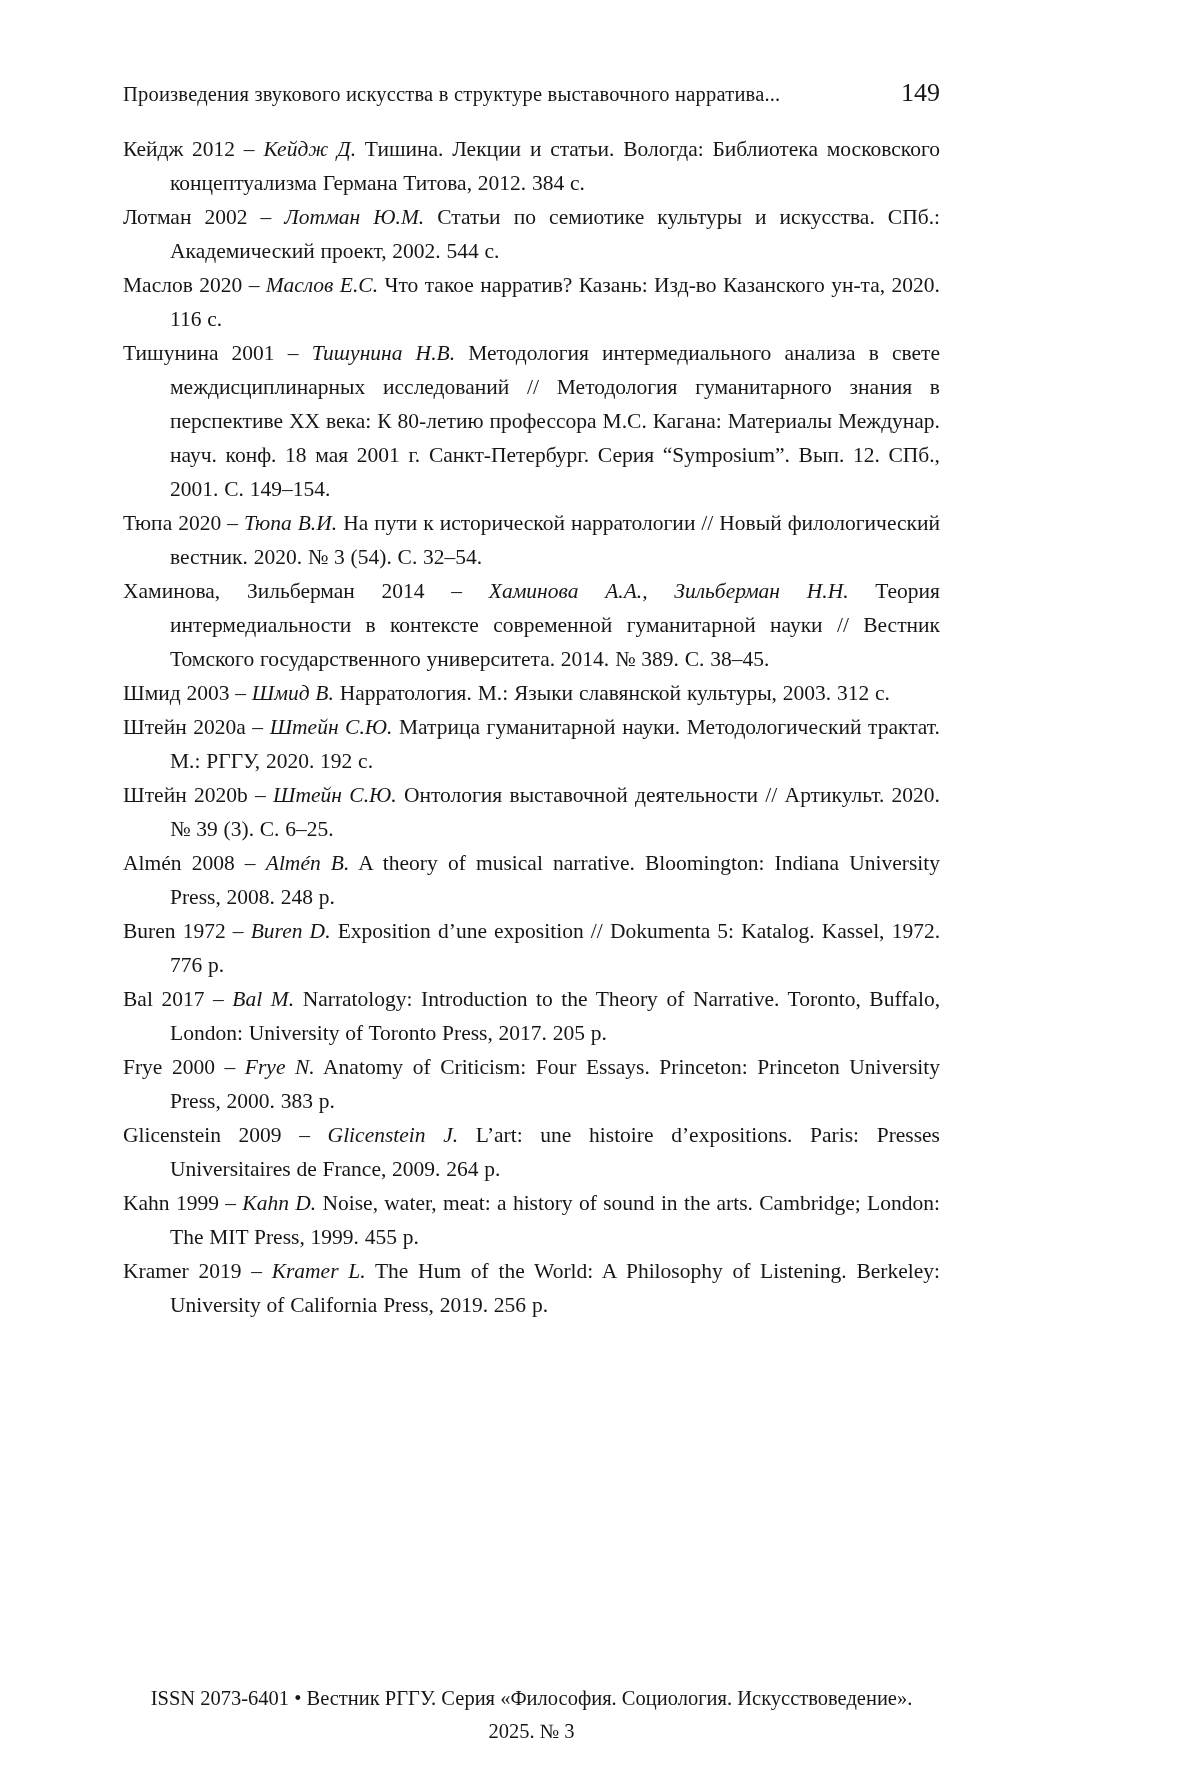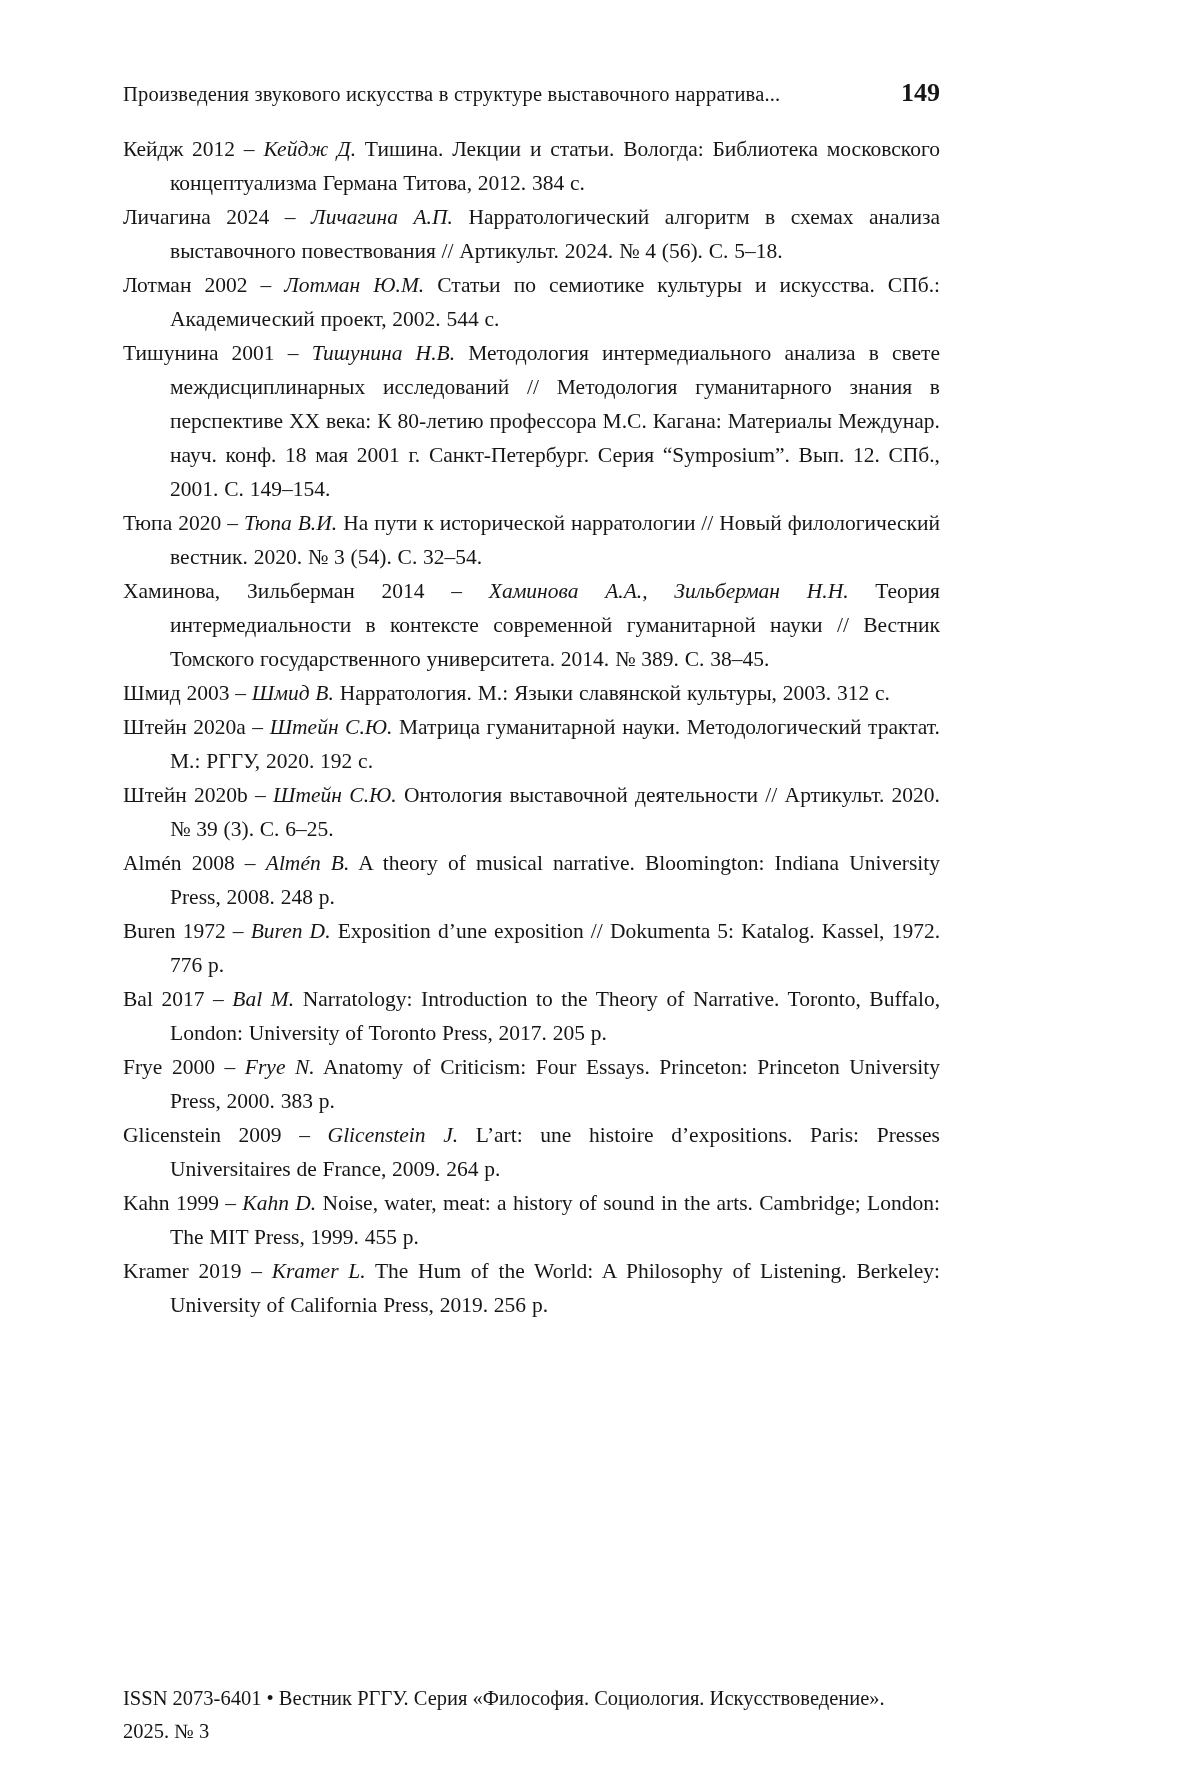--- a/index.html
+++ b/index.html
@@ -22,21 +22,20 @@
     justify-content: space-between;
     align-items: baseline;
   }
   .running-head .rh-title {
     font-size: 20.5px;
     letter-spacing: 0.2px;
     white-space: nowrap;
   }
   .running-head .rh-pageno {
     font-size: 26px;
-    font-weight: bold;
   }
   .content {
     position: absolute;
     left: 123px;
     top: 132px;
     width: 817px;
   }
   .ref {
     font-size: 21.5px;
     line-height: 34px;
@@ -44,39 +43,39 @@
     padding-left: 47px;
     text-indent: -47px;
     word-spacing: 0.4px;
   }
   .ref em { font-style: italic; }
   .page-footer {
     position: absolute;
     left: 123px;
     top: 1682px;
     width: 817px;
-    text-align: left;
+    text-align: center;
     font-size: 20.5px;
     line-height: 33px;
   }
 </style>
 </head>
 <body>
 
 <div class="page">
 
   <div class="running-head">
     <span class="rh-title">Произведения звукового искусства в структуре выставочного нарратива...</span>
     <span class="rh-pageno">149</span>
   </div>
 
   <main class="content">
       <p class="ref"><span>Кейдж 2012 – </span><em>Кейдж Д.</em><span> Тишина. Лекции и статьи. Вологда: Библиотека московского концептуализма Германа Титова, 2012. 384 с.</span></p>
-      <p class="ref"><span>Личагина 2024 – </span><em>Личагина А.П.</em><span> Нарратологический алгоритм в схемах анализа выставочного повествования // Артикульт. 2024. № 4 (56). С. 5–18.</span></p>
       <p class="ref"><span>Лотман 2002 – </span><em>Лотман Ю.М.</em><span> Статьи по семиотике культуры и искусства. СПб.: Академический проект, 2002. 544 с.</span></p>
+      <p class="ref"><span>Маслов 2020 – </span><em>Маслов Е.С.</em><span> Что такое нарратив? Казань: Изд-во Казанского ун-та, 2020. 116 с.</span></p>
       <p class="ref"><span>Тишунина 2001 – </span><em>Тишунина Н.В.</em><span> Методология интермедиального анализа в свете междисциплинарных исследований // Методология гуманитарного знания в перспективе XX века: К 80-летию профессора М.С. Кагана: Материалы Междунар. науч. конф. 18 мая 2001 г. Санкт-Петербург. Серия “Symposium”. Вып. 12. СПб., 2001. С. 149–154.</span></p>
       <p class="ref"><span>Тюпа 2020 – </span><em>Тюпа В.И.</em><span> На пути к исторической нарратологии // Новый филологический вестник. 2020. № 3 (54). С. 32–54.</span></p>
       <p class="ref"><span>Хаминова, Зильберман 2014 – </span><em>Хаминова А.А., Зильберман Н.Н.</em><span> Теория интермедиальности в контексте современной гуманитарной науки // Вестник Томского государственного университета. 2014. № 389. С. 38–45.</span></p>
       <p class="ref"><span>Шмид 2003 – </span><em>Шмид В.</em><span> Нарратология. М.: Языки славянской культуры, 2003. 312 с.</span></p>
       <p class="ref"><span>Штейн 2020a – </span><em>Штейн С.Ю.</em><span> Матрица гуманитарной науки. Методологический трактат. М.: РГГУ, 2020. 192 с.</span></p>
       <p class="ref"><span>Штейн 2020b – </span><em>Штейн С.Ю.</em><span> Онтология выставочной деятельности // Артикульт. 2020. № 39 (3). С. 6–25.</span></p>
       <p class="ref"><span>Almén 2008 – </span><em>Almén B.</em><span> A theory of musical narrative. Bloomington: Indiana University Press, 2008. 248 p.</span></p>
       <p class="ref"><span>Buren 1972 – </span><em>Buren D.</em><span> Exposition d’une exposition // Dokumenta 5: Katalog. Kassel, 1972. 776 p.</span></p>
       <p class="ref"><span>Bal 2017 – </span><em>Bal M.</em><span> Narratology: Introduction to the Theory of Narrative. Toronto, Buffalo, London: University of Toronto Press, 2017. 205 p.</span></p>
       <p class="ref"><span>Frye 2000 – </span><em>Frye N.</em><span> Anatomy of Criticism: Four Essays. Princeton: Princeton University Press, 2000. 383 p.</span></p>

